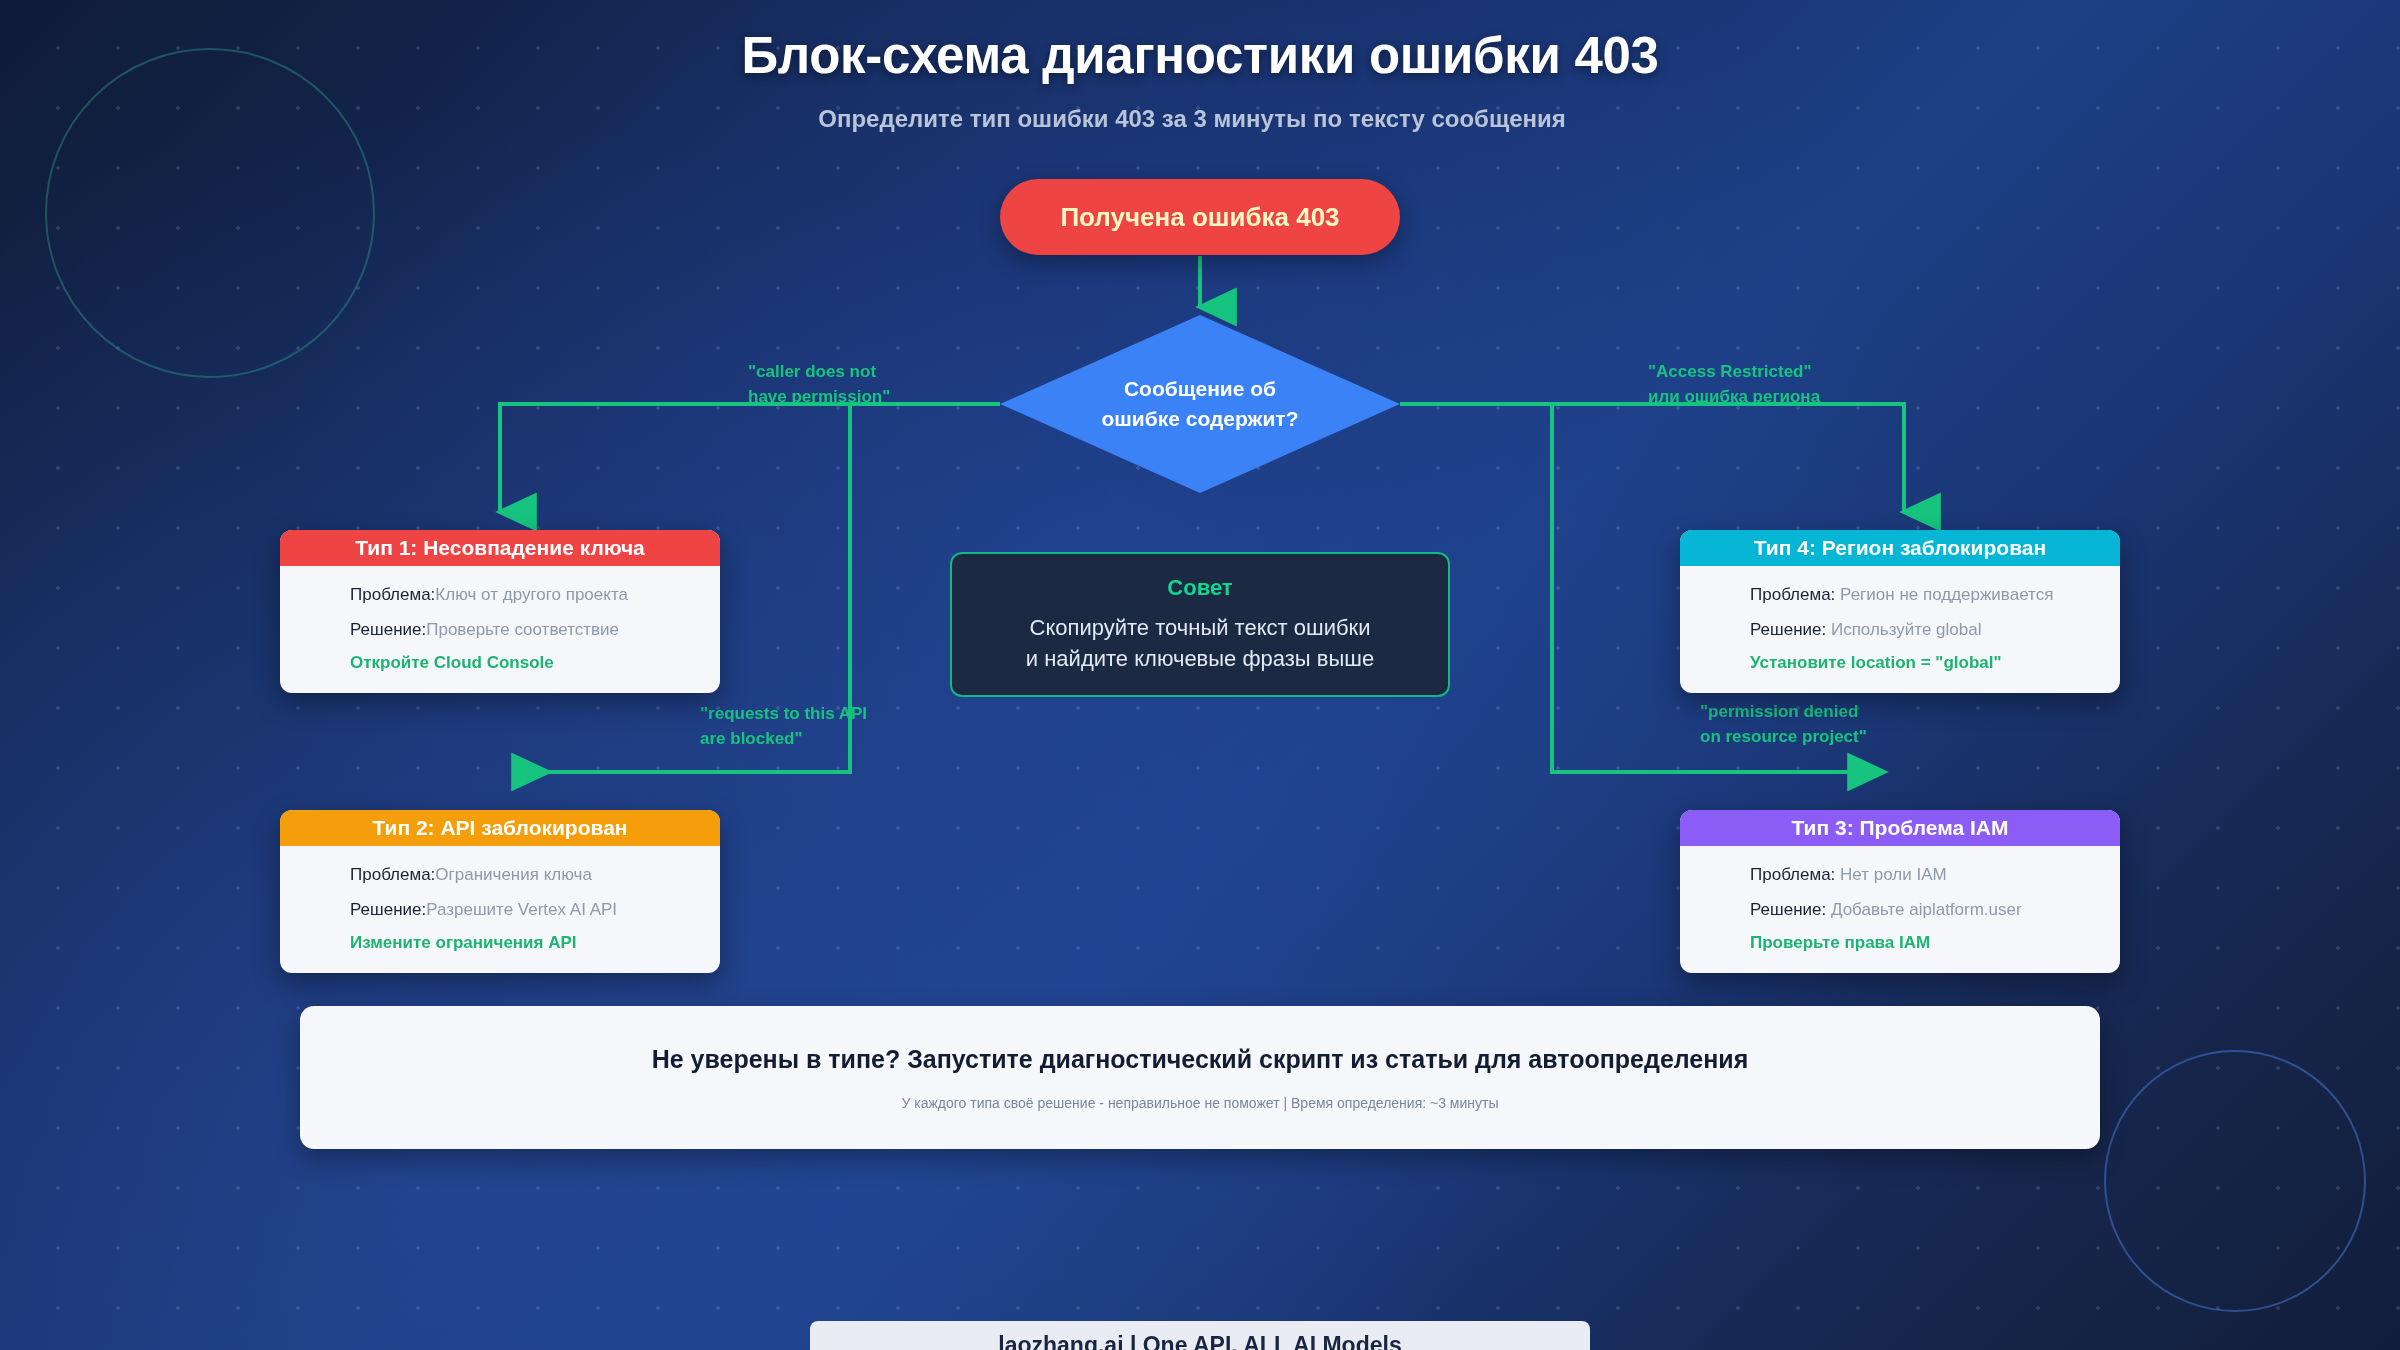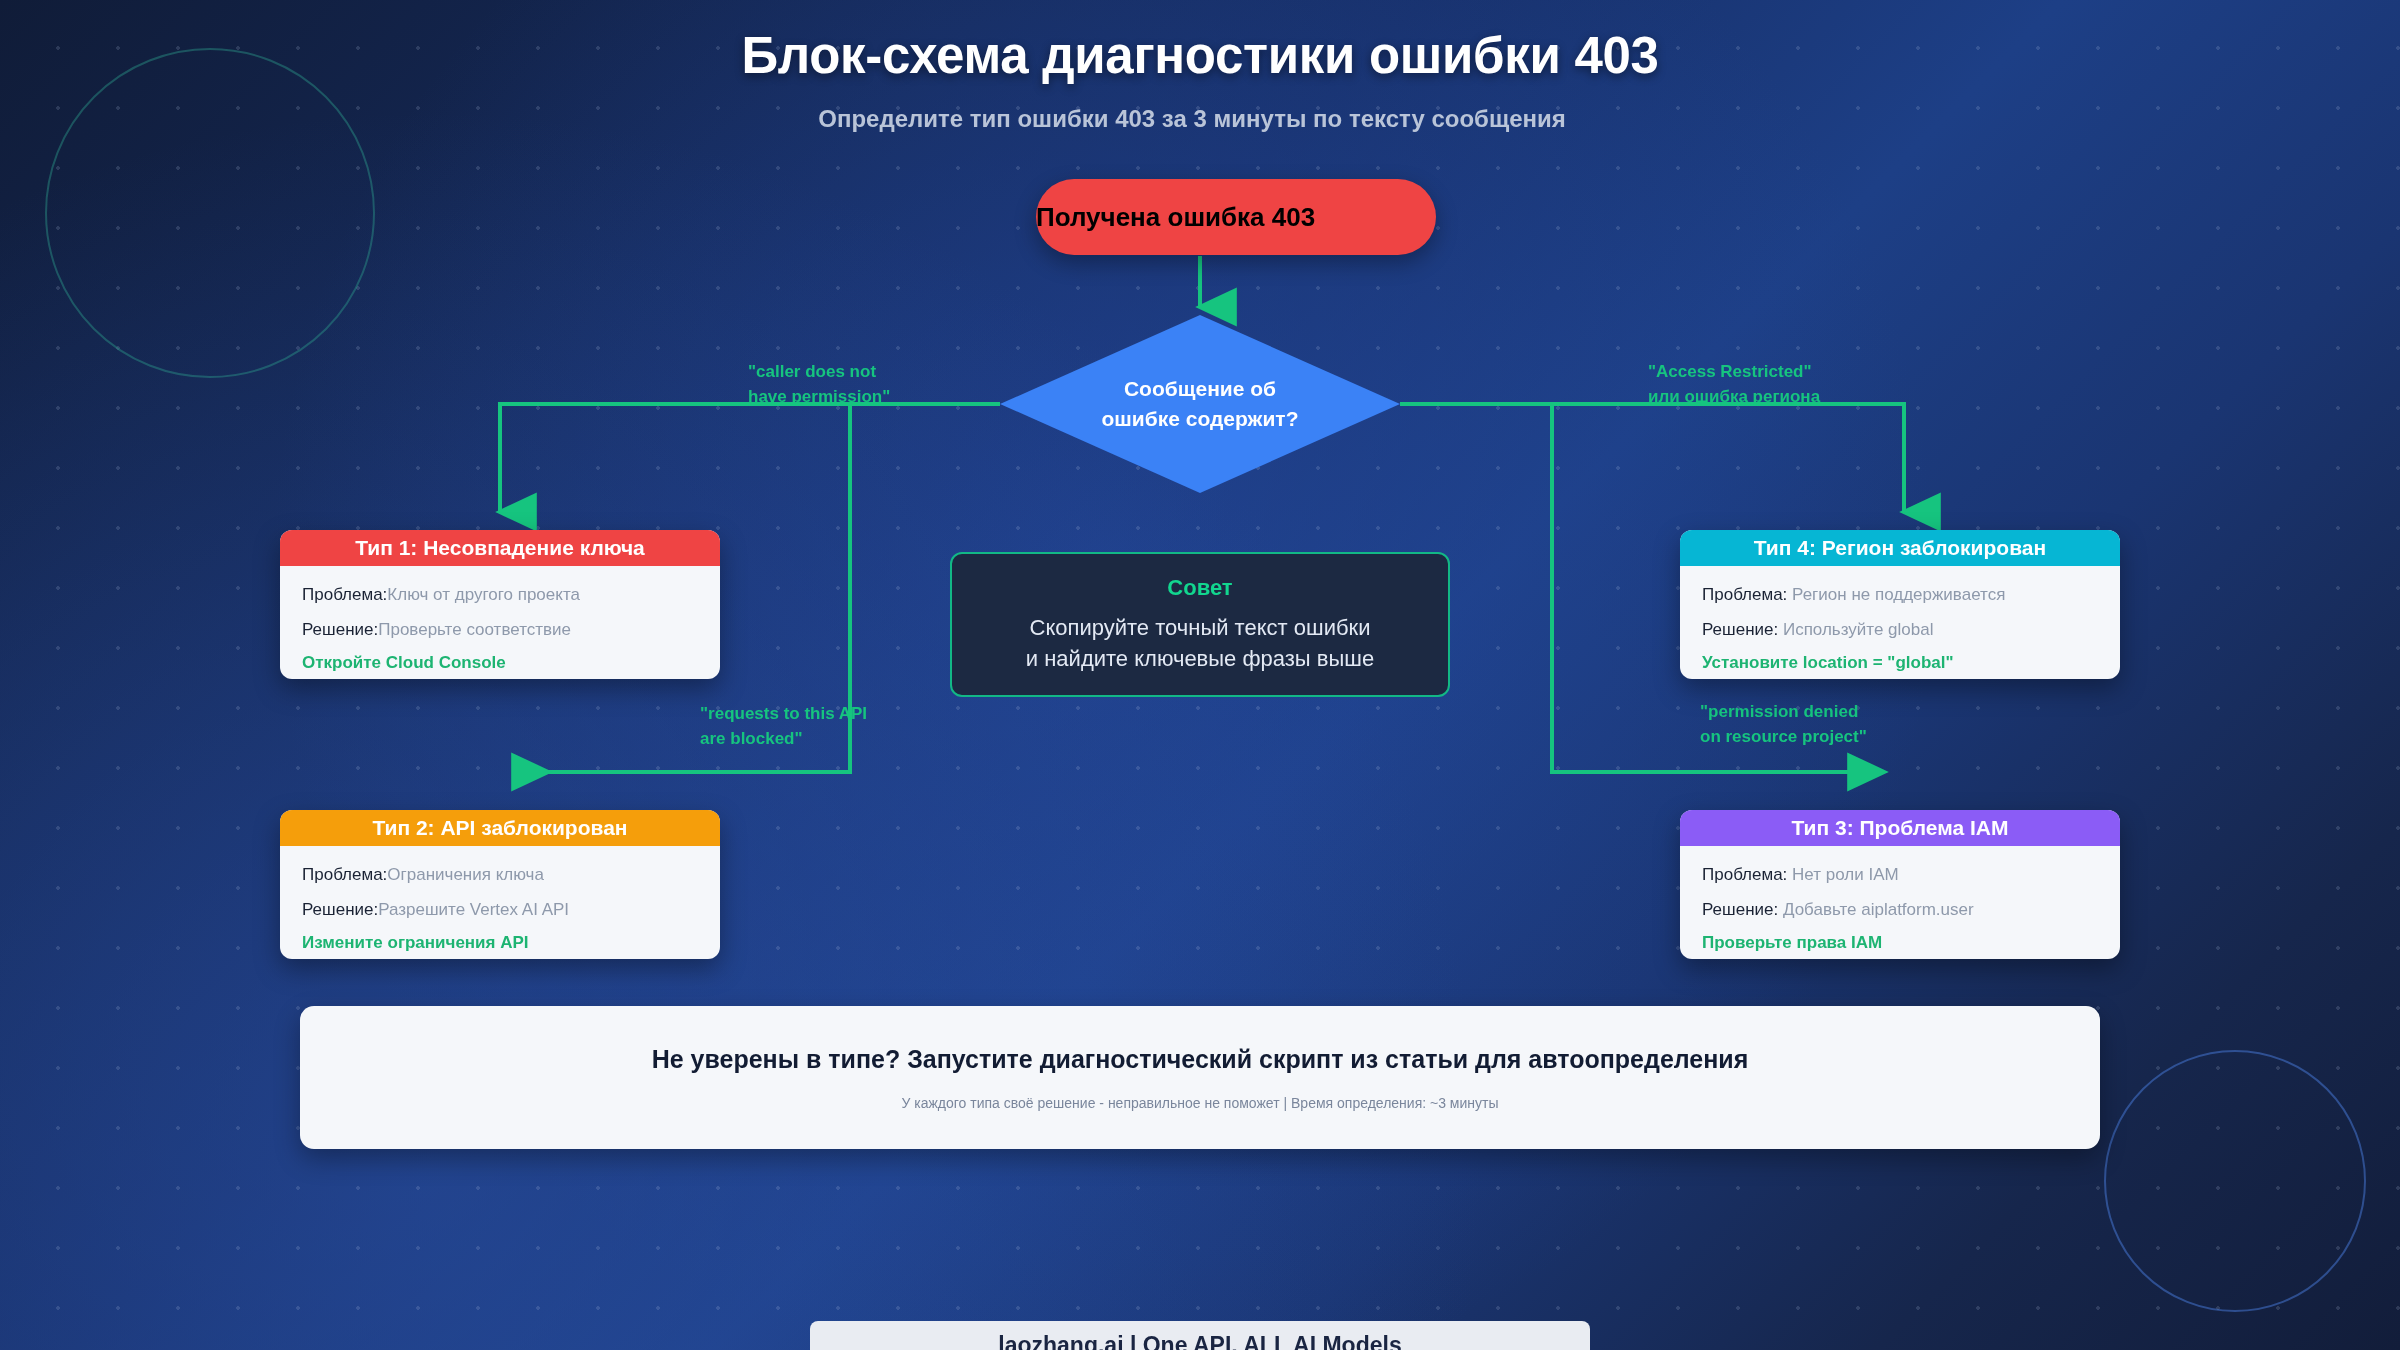--- a/index.html
+++ b/index.html
@@ -40,24 +40,24 @@
     position:absolute; left:0; right:16px; top:105px;
     text-align:center; color:#b9c4d8;
     font-size:24px; font-weight:bold;
   }
 
   #svg-layer{ position:absolute; left:0; top:0; width:2400px; height:1350px; pointer-events:none; }
 
   .node{ position:absolute; }
 
   #start-node{
-    left:1036px; top:179px; width:400px; height:76px;
+    left:1000px; top:179px; width:400px; height:76px;
     background:#ef4444; border-radius:38px;
-    display:flex; align-items:center; justify-content:flex-start;
-    color:#000000; font-size:26px; font-weight:bold;
+    display:flex; align-items:center; justify-content:center;
+    color:#fef9c3; font-size:26px; font-weight:bold;
     box-shadow:0 8px 22px rgba(0,0,0,0.32);
   }
 
   #decision-node{
     left:1000px; top:315px; width:400px; height:178px;
   }
   #decision-node .dia-text{
     position:absolute; inset:0;
     display:flex; flex-direction:column; align-items:center; justify-content:center;
     color:#ffffff; font-size:21px; font-weight:bold; line-height:1.42;
@@ -67,21 +67,21 @@
   .card{
     position:absolute; width:440px;
     background:#f5f7fa; border-radius:12px;
     overflow:hidden;
     box-shadow:0 10px 26px rgba(0,0,0,0.35);
   }
   .card-header{
     height:36px; display:flex; align-items:center; justify-content:center;
     color:#ffffff; font-size:21px; font-weight:bold;
   }
-  .card-body{ padding:17px 22px 6px 22px; }
+  .card-body{ padding:17px 22px 20px 22px;margin-left:48px; }
   .card-row{ font-size:17px; line-height:1.42; margin-bottom:11px; color:#8e99ab; }
   .card-row .lbl{ color:#1a2234; font-weight:normal; }
   .card-action{ font-size:17px; font-weight:bold; color:#1db472; }
 
   #card1{ left:280px; top:530px; }
   #card1 .card-header{ background:#ef4444; }
   #card2{ left:280px; top:810px; }
   #card2 .card-header{ background:#f59e0b; }
   #card3{ left:1680px; top:810px; }
   #card3 .card-header{ background:#8b5cf6; }

